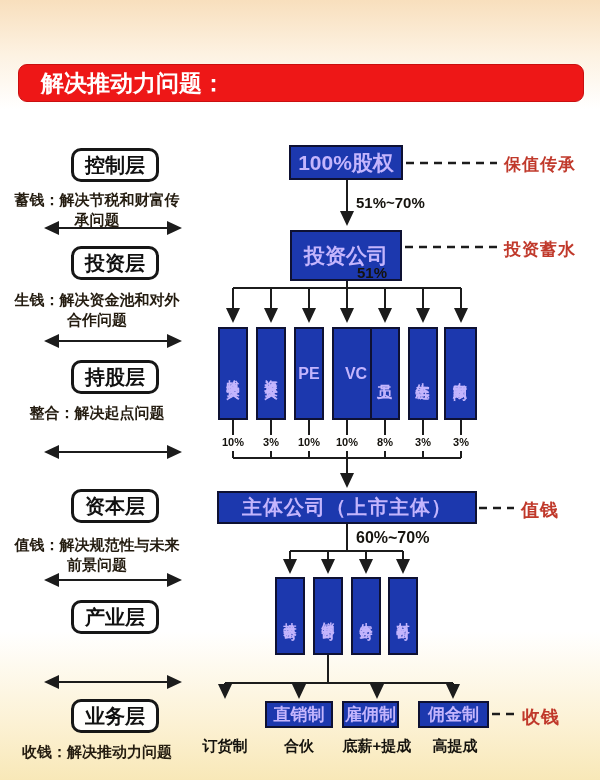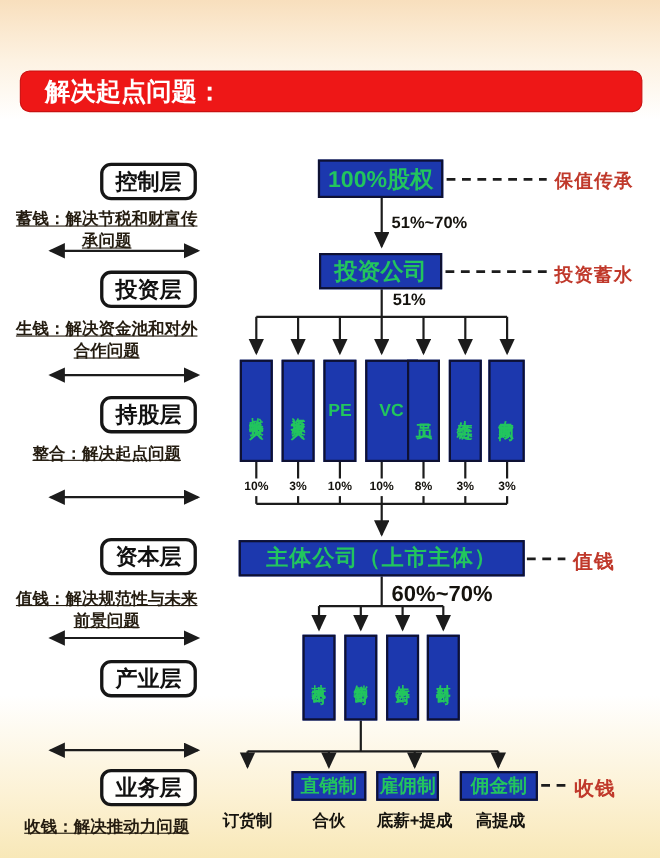--- a/index.html
+++ b/index.html
@@ -17,29 +17,29 @@
   }
   .banner{
     position:absolute;left:18px;top:64px;width:542px;height:36px;
     background:#ee1717;border:1px solid #c90f0f;border-radius:9px;
     color:#ffffff;font-size:23px;font-weight:900;line-height:36px;padding-left:22px;
   }
   .layer-box{
     position:absolute;left:71px;width:82px;height:28px;
     border:3px solid #161616;border-radius:10px;background:rgba(255,255,255,.92);
     display:flex;align-items:center;justify-content:center;
-    font-size:20px;font-weight:900;color:#111;margin-left:20px;
+    font-size:20px;font-weight:900;color:#111;
   }
   .layer-desc{
     position:absolute;left:14px;width:166px;text-align:center;
-    font-size:15px;font-weight:800;color:#241c10;line-height:1.3;text-decoration:underline;
+    font-size:15px;font-weight:800;color:#241c10;line-height:1.3;
   }
   .bluebox{
     position:absolute;background:#1c38ae;border:2px solid #0e1133;
-    color:#22c55e;font-weight:800;display:flex;align-items:center;justify-content:center;
+    color:#c4b5fd;font-weight:800;display:flex;align-items:center;justify-content:center;
     box-sizing:border-box;
   }
   .vtext{
     writing-mode:vertical-rl;text-orientation:upright;
     letter-spacing:2px;line-height:1;
   }
   .pct{
     position:absolute;width:44px;text-align:center;
     font-size:11px;font-weight:800;color:#15130e;
   }
@@ -119,21 +119,21 @@
     </g>
     <g stroke="#1c1c1c" stroke-width="2.5" stroke-dasharray="8 6" fill="none">
       <line x1="406" y1="163" x2="497" y2="163"></line>
       <line x1="405" y1="247" x2="497" y2="247"></line>
       <line x1="479" y1="508" x2="514" y2="508"></line>
       <line x1="492" y1="714" x2="516" y2="714"></line>
     </g>
   </svg>
 
   <div class="banner">
-    <span>解决起点问题：</span>
+    <span>解决推动力问题：</span>
   </div>
 
   <div class="layer-box" style="top:148px">控制层</div>
   <div class="layer-desc" style="top:190px">蓄钱：解决节税和财富传承问题</div>
 
   <div class="layer-box" style="top:246px">投资层</div>
   <div class="layer-desc" style="top:290px">生钱：解决资金池和对外合作问题</div>
 
   <div class="layer-box" style="top:360px">持股层</div>
   <div class="layer-desc" style="top:403px">整合：解决起点问题</div>
@@ -144,21 +144,21 @@
   <div class="layer-box" style="top:600px">产业层</div>
 
   <div class="layer-box" style="top:699px">业务层</div>
   <div class="layer-desc" style="top:742px">收钱：解决推动力问题</div>
 
   <div class="bluebox" style="left:289px;top:145px;width:114px;height:35px;font-size:21px">100%股权</div>
   <div class="annot" style="left:504px;top:153px;font-size:17px">保值传承</div>
 
   <div class="flowlabel" style="left:356px;top:194px">51%~70%</div>
 
-  <div class="bluebox" style="left:290px;top:230px;width:112px;height:33px;font-size:21px">投资公司</div>
+  <div class="bluebox" style="left:290px;top:230px;width:112px;height:51px;font-size:21px">投资公司</div>
   <div class="annot" style="left:504px;top:238px;font-size:17px">投资蓄水</div>
 
   <div class="flowlabel" style="left:357px;top:264px">51%</div>
 
   <div class="bluebox" style="left:218px;top:327px;width:30px;height:93px;font-size:13px">
     <span class="vtext">战略投资人</span>
     </div>
   <div class="bluebox" style="left:256px;top:327px;width:30px;height:93px;font-size:13px">
     <span class="vtext">资源投资人</span>
     </div>
@@ -178,21 +178,21 @@
   <div class="pct" style="left:249px;top:436px">3%</div>
   <div class="pct" style="left:287px;top:436px">10%</div>
   <div class="pct" style="left:325px;top:436px">10%</div>
   <div class="pct" style="left:363px;top:436px">8%</div>
   <div class="pct" style="left:401px;top:436px">3%</div>
   <div class="pct" style="left:439px;top:436px">3%</div>
 
   <div class="bluebox" style="left:217px;top:491px;width:260px;height:33px;font-size:20px;letter-spacing:1px">主体公司（上市主体）</div>
   <div class="annot" style="left:521px;top:498px">值钱</div>
 
-  <div class="flowlabel" style="left:356px;top:529px;font-size:20px">60%~70%</div>
+  <div class="flowlabel" style="left:356px;top:529px;font-size:16px">60%~70%</div>
 
   <div class="bluebox" style="left:275px;top:577px;width:30px;height:78px;font-size:13px">
     <span class="vtext">技术公司</span>
     </div>
   <div class="bluebox" style="left:313px;top:577px;width:30px;height:78px;font-size:13px">
     <span class="vtext">销售公司</span>
     </div>
   <div class="bluebox" style="left:351px;top:577px;width:30px;height:78px;font-size:13px">
     <span class="vtext">生产公司</span>
     </div>

